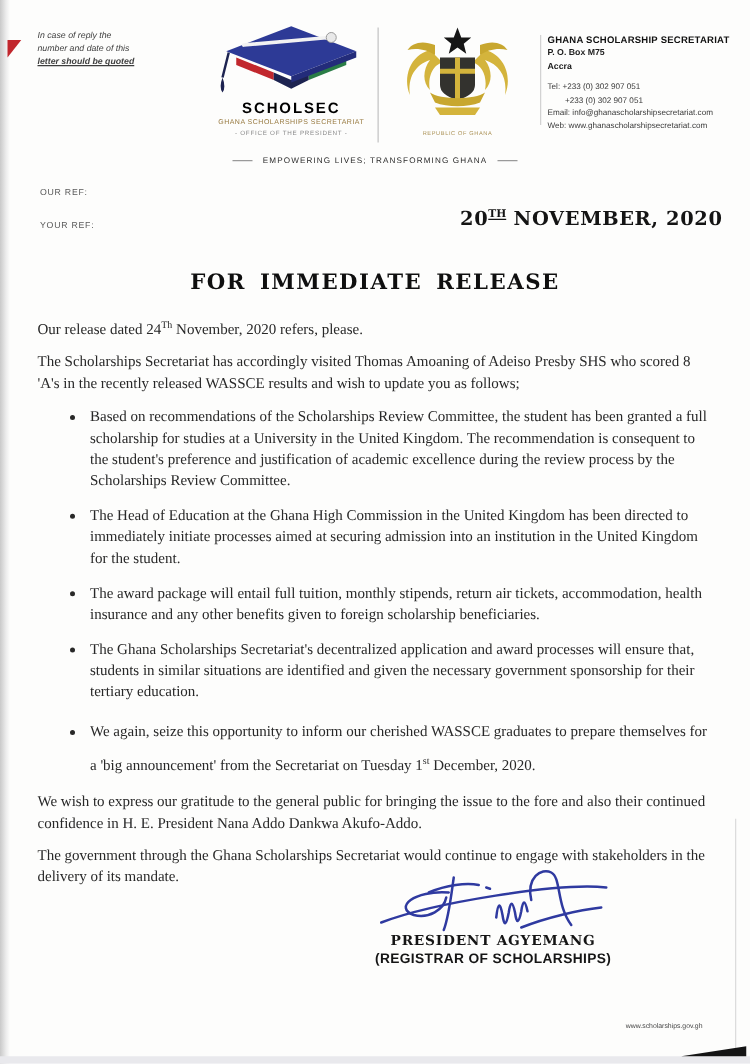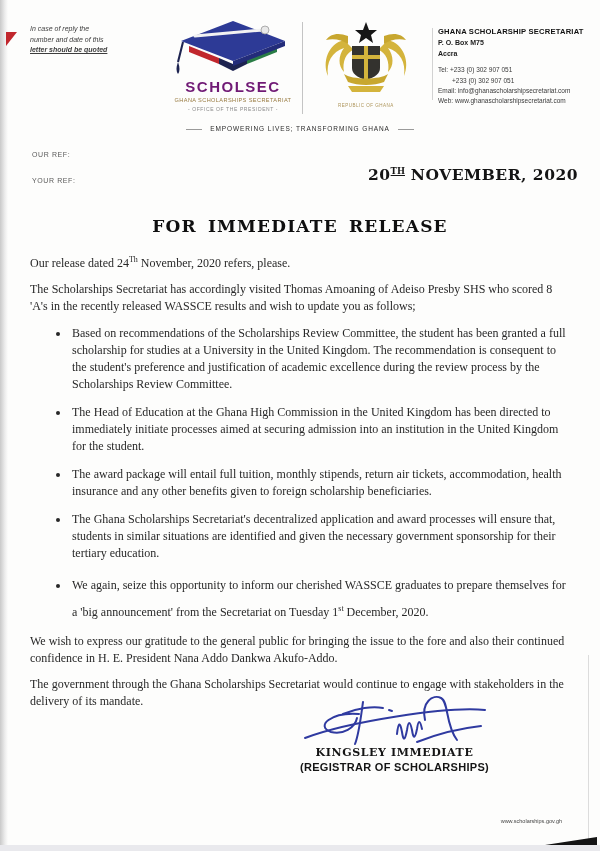--- a/index.html
+++ b/index.html
@@ -20,21 +20,21 @@
     border-top:14px solid #c1272d;border-right:11px solid transparent;}
 
   
   .reply-note{position:absolute;left:30px;top:24px;width:135px;
     font-family:"Liberation Sans", sans-serif;font-style:italic;
     font-size:7px;line-height:1.5;color:#3d3d3d;}
   .reply-note .emph{font-weight:bold;text-decoration:underline;}
 
   .logo-block{position:absolute;left:166px;top:20px;width:134px;text-align:center;}
   .logo-name{font-family:"Liberation Sans", sans-serif;font-weight:bold;
-    font-size:15px;letter-spacing:1.5px;color:#701a75;margin-top:-2px;}
+    font-size:12px;letter-spacing:1.5px;color:#000000;margin-top:-2px;}
   .logo-sub{font-family:"Liberation Sans", sans-serif;font-size:5.6px;
     letter-spacing:.4px;color:#97793f;margin-top:2px;}
   .logo-office{font-family:"Liberation Sans", sans-serif;font-size:5px;
     letter-spacing:.6px;color:#8a8a8a;margin-top:3px;}
 
   .divider-1{position:absolute;left:302px;top:22px;height:92px;width:1px;background:#c4c4c4;}
   .divider-2{position:absolute;left:432px;top:28px;height:72px;width:1px;background:#d2d2d2;}
 
   .crest-block{position:absolute;left:310px;top:18px;width:112px;text-align:center;}
   .crest-caption{font-family:"Liberation Sans", sans-serif;font-size:4.5px;
@@ -206,17 +206,17 @@
       <path d="M8,48 C50,32 150,16 188,20"></path>
       <path d="M62,24 C34,22 18,36 34,42 C46,45 58,38 60,28"></path>
       <path d="M66,12 C64,26 62,44 58,54"></path>
       <path d="M46,24 C60,18 76,16 86,18"></path>
       <path d="M92,20 l3,1"></path>
       <path d="M100,44 q2,-18 5,-2 q2,14 5,-2 q2,-14 5,0 q2,14 5,-1 q2,-14 5,0"></path>
       <path d="M128,30 C124,12 136,4 144,8 C152,12 148,34 160,50"></path>
       <path d="M120,52 C140,44 166,38 184,36"></path>
     </g>
   </svg>
-  <div class="sig-name">KINGSLEY IMMEDIATE</div>
+  <div class="sig-name">PRESIDENT AGYEMANG</div>
   <div class="sig-title">(REGISTRAR OF SCHOLARSHIPS)</div>
 </div>
 
 <div class="footer-url">www.scholarships.gov.gh</div>
 
 </body></html>

